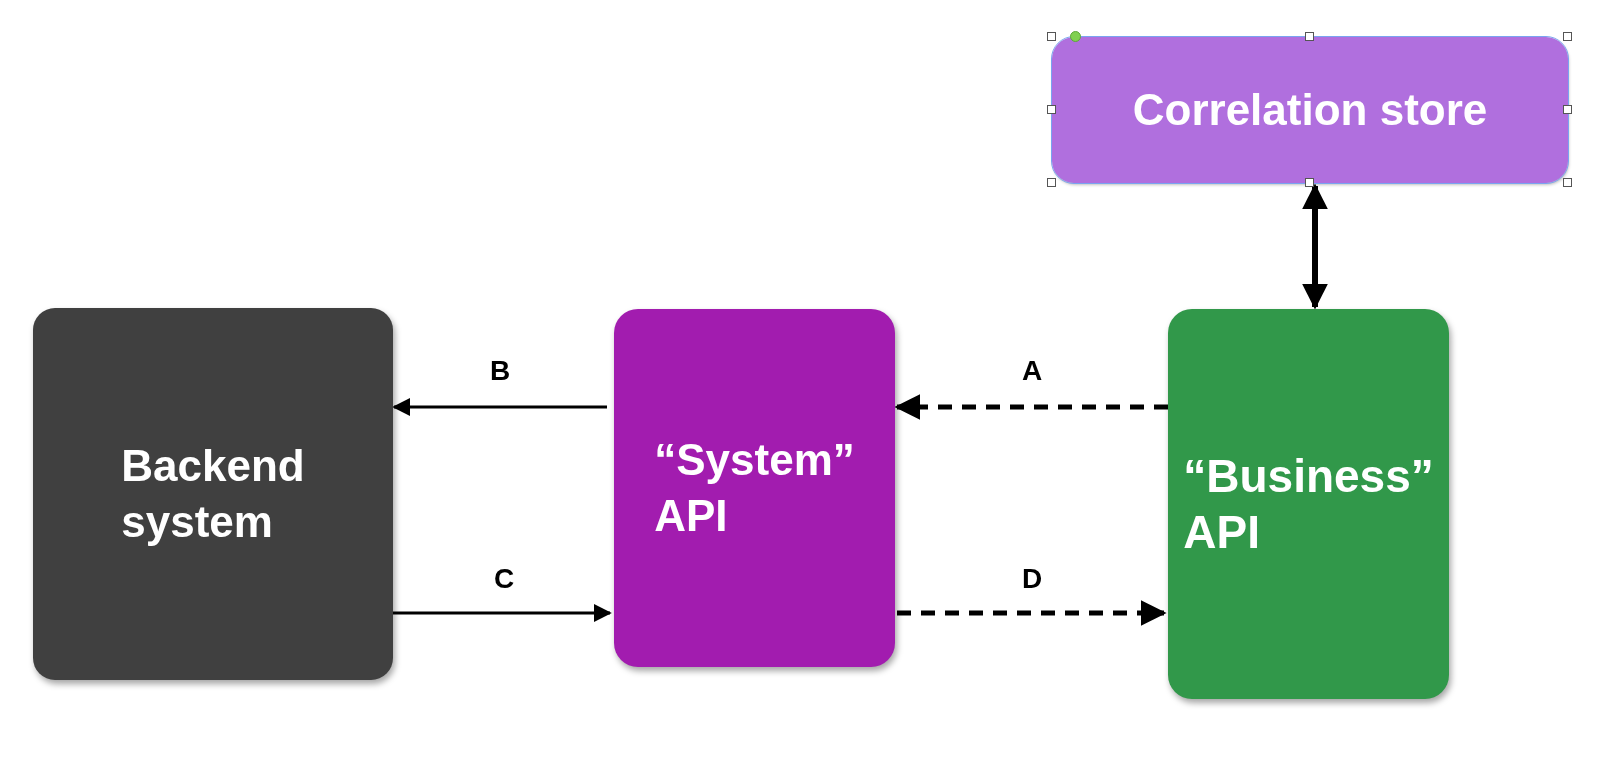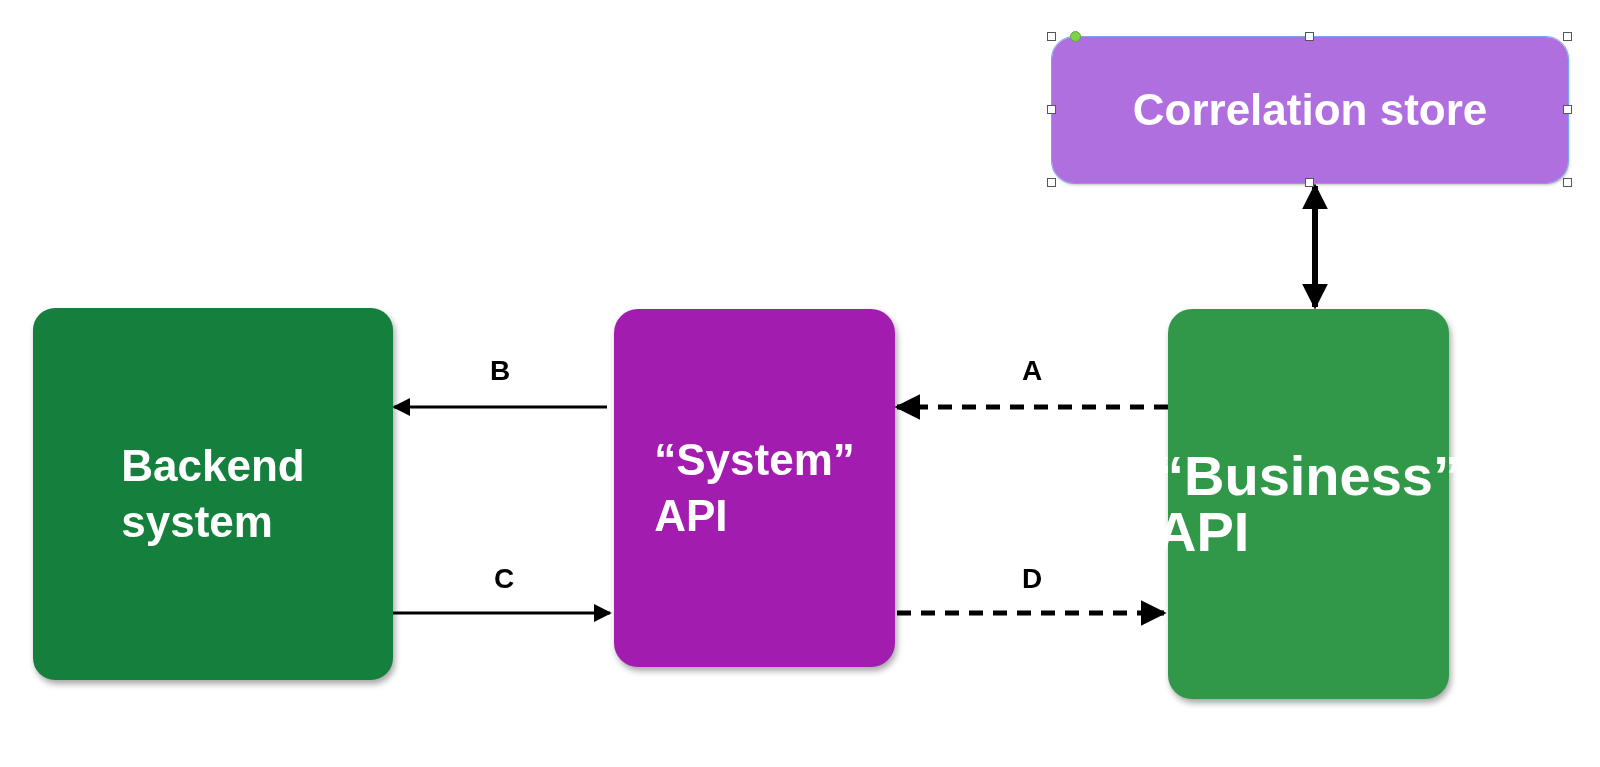--- a/index.html
+++ b/index.html
@@ -3,23 +3,23 @@
   <meta charset="utf-8">
   <style>
     html, body { margin:0; padding:0; background:#ffffff; }
     body { width:1600px; height:767px; position:relative; overflow:hidden; font-family:"Liberation Sans", sans-serif; }
     .node {
       position:absolute; display:flex; align-items:center; justify-content:center; text-align:left;
       color:#ffffff; font-weight:bold; box-sizing:border-box;
       box-shadow: 2px 4px 6px rgba(0,0,0,0.35);
     }
     .node span { display:block; white-space:pre-line; }
-    #backend { left:33px; top:308px; width:360px; height:372px; border-radius:22px; background:#15803d; font-size:44px; line-height:56px; }
+    #backend { left:33px; top:308px; width:360px; height:372px; border-radius:22px; background:#404040; font-size:44px; line-height:56px; }
     #system-api { left:614px; top:309px; width:281px; height:358px; border-radius:24px; background:#a21caf; font-size:44px; line-height:56px; }
-    #business-api { left:1168px; top:309px; width:281px; height:390px; border-radius:24px; background:#31984a; font-size:56px; line-height:56px; }
+    #business-api { left:1168px; top:309px; width:281px; height:390px; border-radius:24px; background:#31984a; font-size:46px; line-height:56px; }
     #corr-store { left:1052px; top:37px; width:516px; height:146px; border-radius:22px; background:#b06fde; font-size:44px; box-shadow:1px 2px 3px rgba(0,0,0,0.25); outline:1px solid #7aa4f0; }
     .handle { position:absolute; width:9px; height:9px; background:#fff; border:1px solid #555; box-sizing:border-box; }
     .rot-handle { position:absolute; width:11px; height:11px; border-radius:50%; background:#80d050; border:1px solid #5ea83a; box-sizing:border-box; }
     .label { position:absolute; font-size:28px; font-weight:bold; color:#000; transform:translateX(-50%); }
     svg { position:absolute; left:0; top:0; }
   </style>
 </head>
 <body>
 
 <svg width="1600" height="767">

